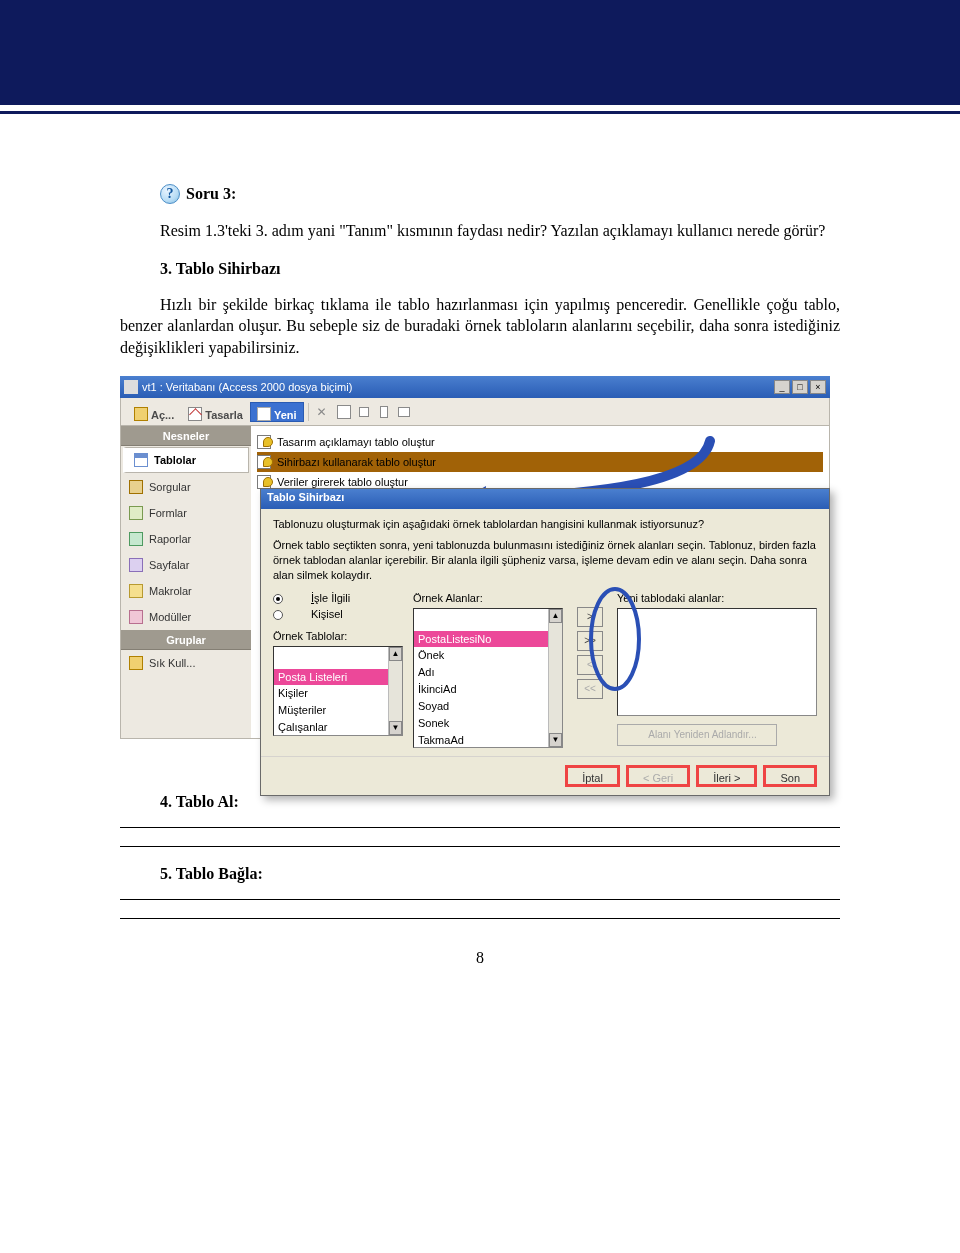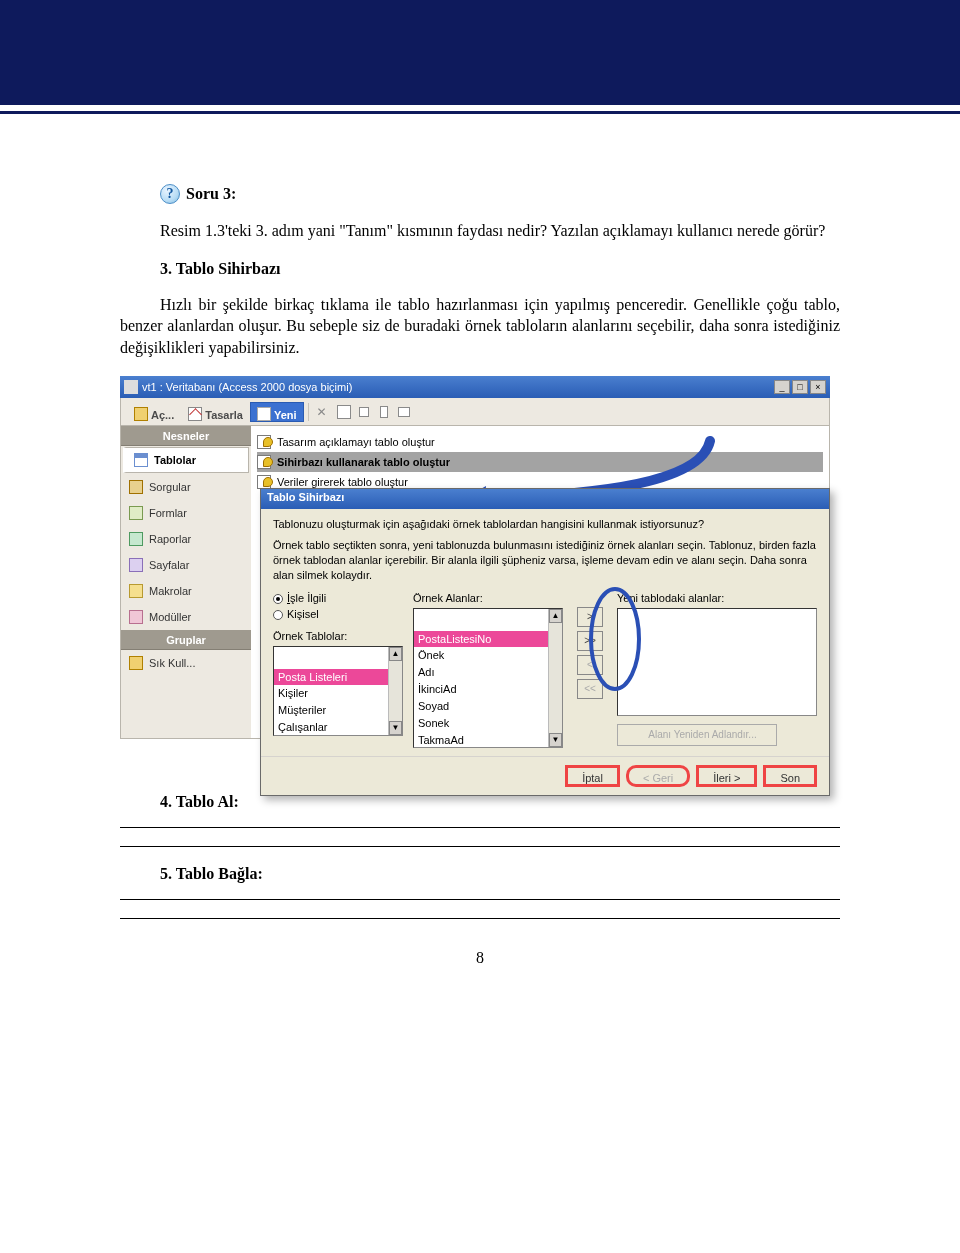--- a/index.html
+++ b/index.html
@@ -48,48 +48,48 @@
   .sico-rpt { background: #c6e8cf; border:1px solid #4e9a60; }
   .sico-pag { background: #dcd0f0; border:1px solid #8a6fb8; }
   .sico-mac { background: #f5df8e; border:1px solid #b89a30; }
   .sico-mod { background: #f0c6d6; border:1px solid #b86f8f; }
   .sico-fav { background: #f0d070; border:1px solid #b08000; }
 
   .main-list { flex: 1; background: #fff; padding: 6px; }
   .mrow { display:flex; align-items:center; height: 20px; }
   .mico { width:14px; height:14px; border:1px solid #7a7a7a; background:#fff; margin-right: 6px; position:relative;}
   .mico::after { content:""; position:absolute; top:1px; right:-3px; width:8px; height:8px; background:#e8c028; border:1px solid #a07000; border-radius:50% 50% 50% 0; }
-  .mrow.sel { background: #a3a3a3; font-weight: bold; }
+  .mrow.sel { background: #a16207; font-weight: normal; }
 
   
   .wizard { position: absolute; left: 140px; top: 112px; width: 570px; background: #ece9d8; border: 1px solid #6a6a6a; box-shadow: 4px 4px 8px rgba(0,0,0,0.3); }
   .wiz-title { height: 20px; background: linear-gradient(#4a7fcf,#2a5db5); color:#fff; font-weight:bold; padding: 2px 6px; }
   .wiz-body { padding: 8px 12px; font-size: 11px; line-height: 1.35; }
   .wiz-body p { margin-bottom: 6px; }
   .wiz-cols { display:flex; gap: 10px; margin-top: 8px; }
   .wiz-col { flex:1; }
   .radios { margin-bottom: 6px; }
-  .radio { display:flex; align-items:center; height:16px; }
+  .radio { display:flex; align-items:center; height:16px;gap:24px; }
   .radio .dot { width:10px; height:10px; border-radius:50%; border:1px solid #555; margin-right:4px; display:flex; align-items:center; justify-content:center; background:#fff;}
   .radio.checked .dot::after { content:""; width:4px; height:4px; background:#000; border-radius:50%; }
   .radio .ul { text-decoration: underline; }
   .lbl { display:block; margin-bottom:2px; }
   .listbox { border: 1px inset #888; background:#fff; height: 108px; overflow:hidden; position:relative;}
   .listbox.small { height: 90px; }
   .lbitem { padding: 1px 4px; white-space: nowrap; }
   .lbitem.sel { background: #ec4899; color: #fff; margin-top: 22px; }
   .lb-scroll { position:absolute; right:0; top:0; bottom:0; width:14px; background:#e6e4da; border-left:1px solid #bbb; }
   .lb-scroll .arr { height:14px; background:#d6d3ce; border:1px solid #888; font-size:8px; text-align:center; line-height:12px;}
   .midbtns { width: 34px; display:flex; flex-direction:column; gap:4px; align-items: center; padding-top: 16px;}
   .mbtn { width: 26px; height:20px; background:#ece9d8; border:1px solid #888; font-size:10px; text-align:center; line-height:18px; color: #444;}
   .mbtn.disabled { color:#aaa; }
   .rename-btn { height: 22px; width: 160px; margin-top: 8px; background:#ece9d8; border:1px solid #aaa; color:#aaa; font-size:10px; text-align:center; line-height:20px;padding-left:11px;}
   .wiz-foot { display:flex; justify-content:flex-end; gap: 6px; padding: 8px 12px; border-top: 1px solid #d6d3ce; }
   .fbtn { height: 22px; padding: 0 14px; background:#ece9d8; border:3px solid #ef4444; font-size:11px; color:#333; line-height:20px;}
-  .fbtn.disabled { color:#aaa;border-radius:10px; }
+  .fbtn.disabled { color:#aaa; }
 
   
   .arrow-svg { position:absolute; left: 340px; top: 60px; width: 260px; height: 80px; pointer-events:none; }
   .ellipse-svg { position:absolute; left: 465px; top: 208px; width: 60px; height: 110px; pointer-events:none; }
 
   .caption { text-align:center; font-weight:bold; margin: 20px 0 16px 0; }
   .hr { border: none; border-top: 1px solid #000; margin: 8px 0 18px 0; }
   .pagenum { text-align:center; margin-top: 30px; }
 </style>
 </head>

